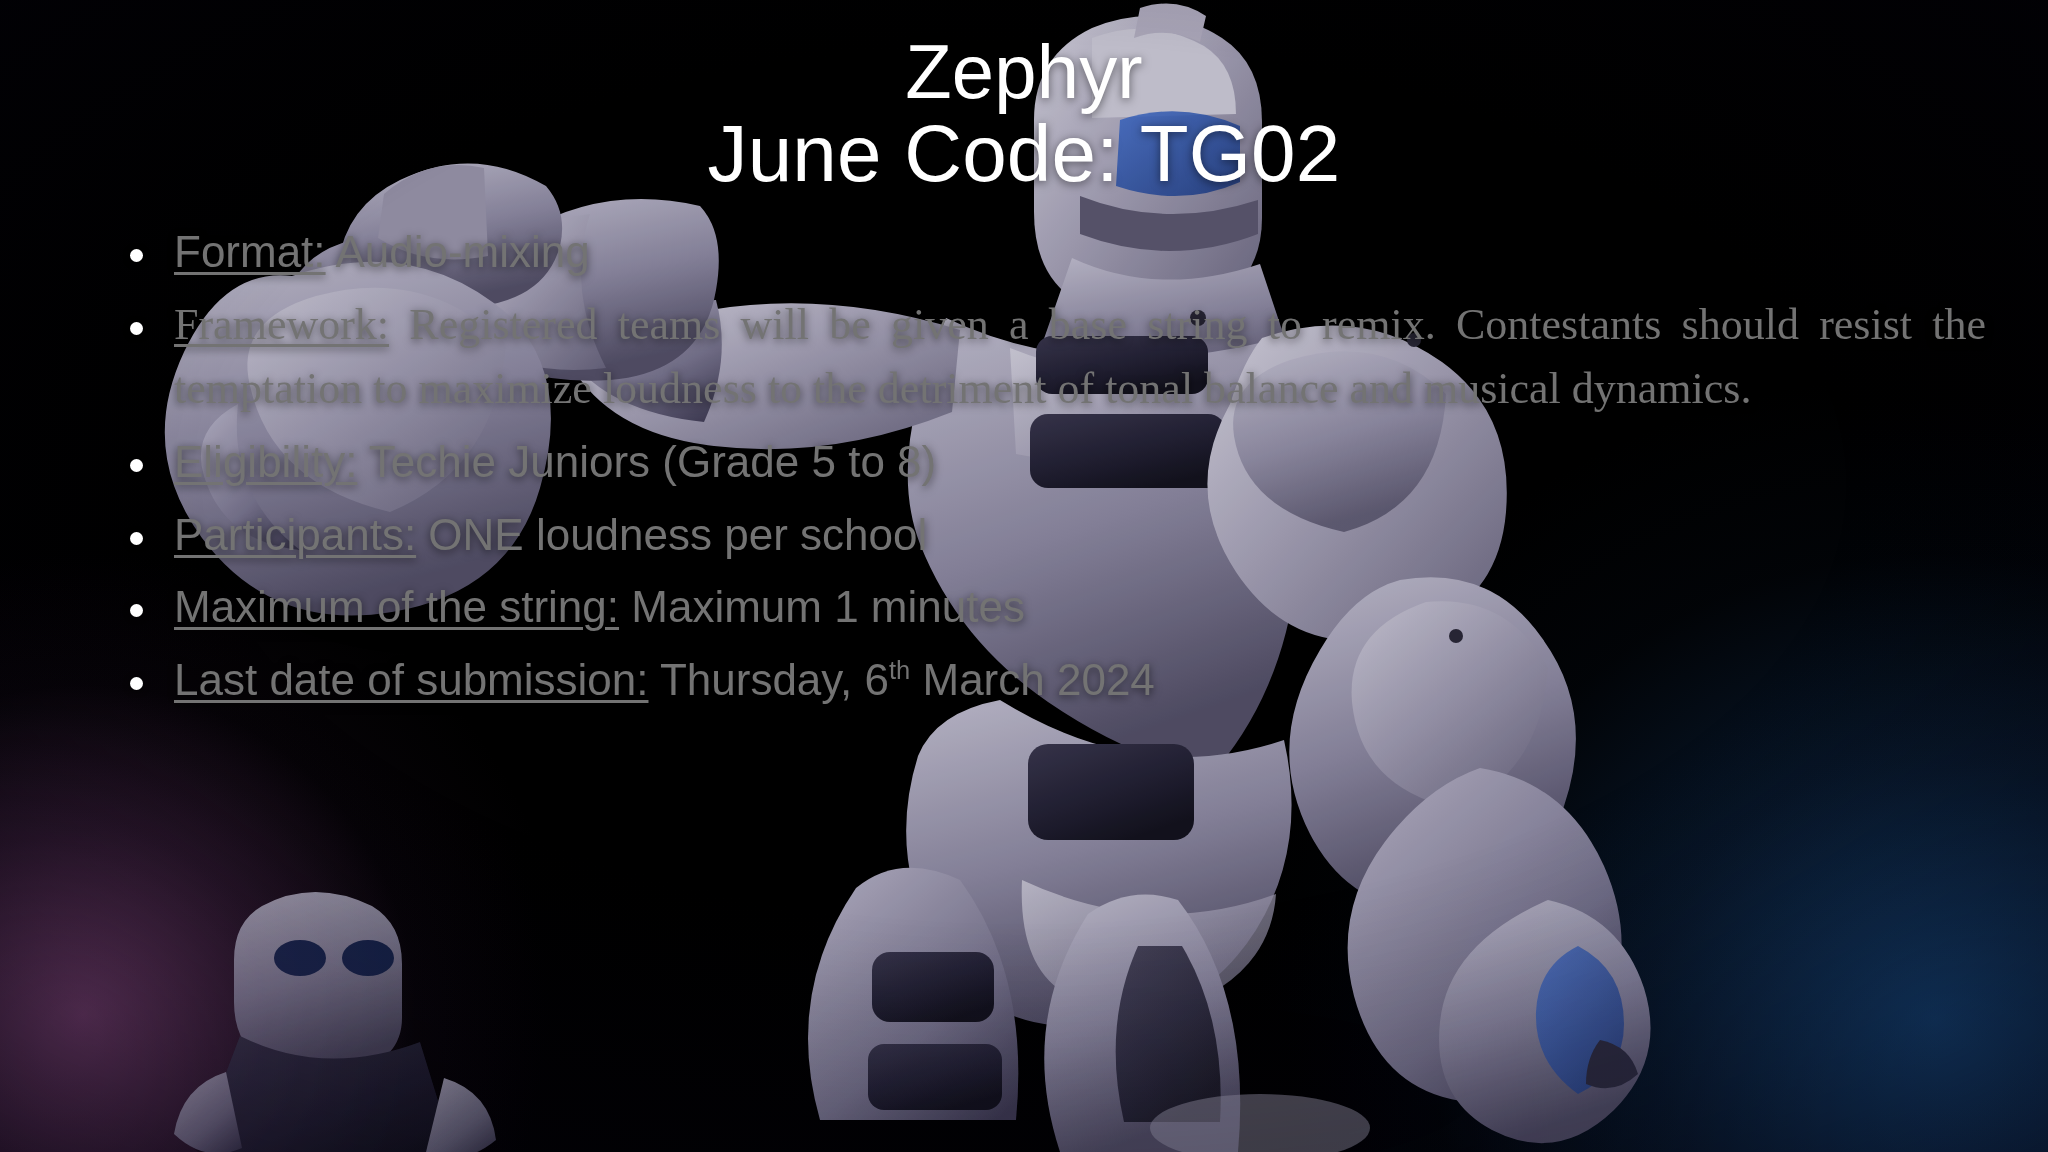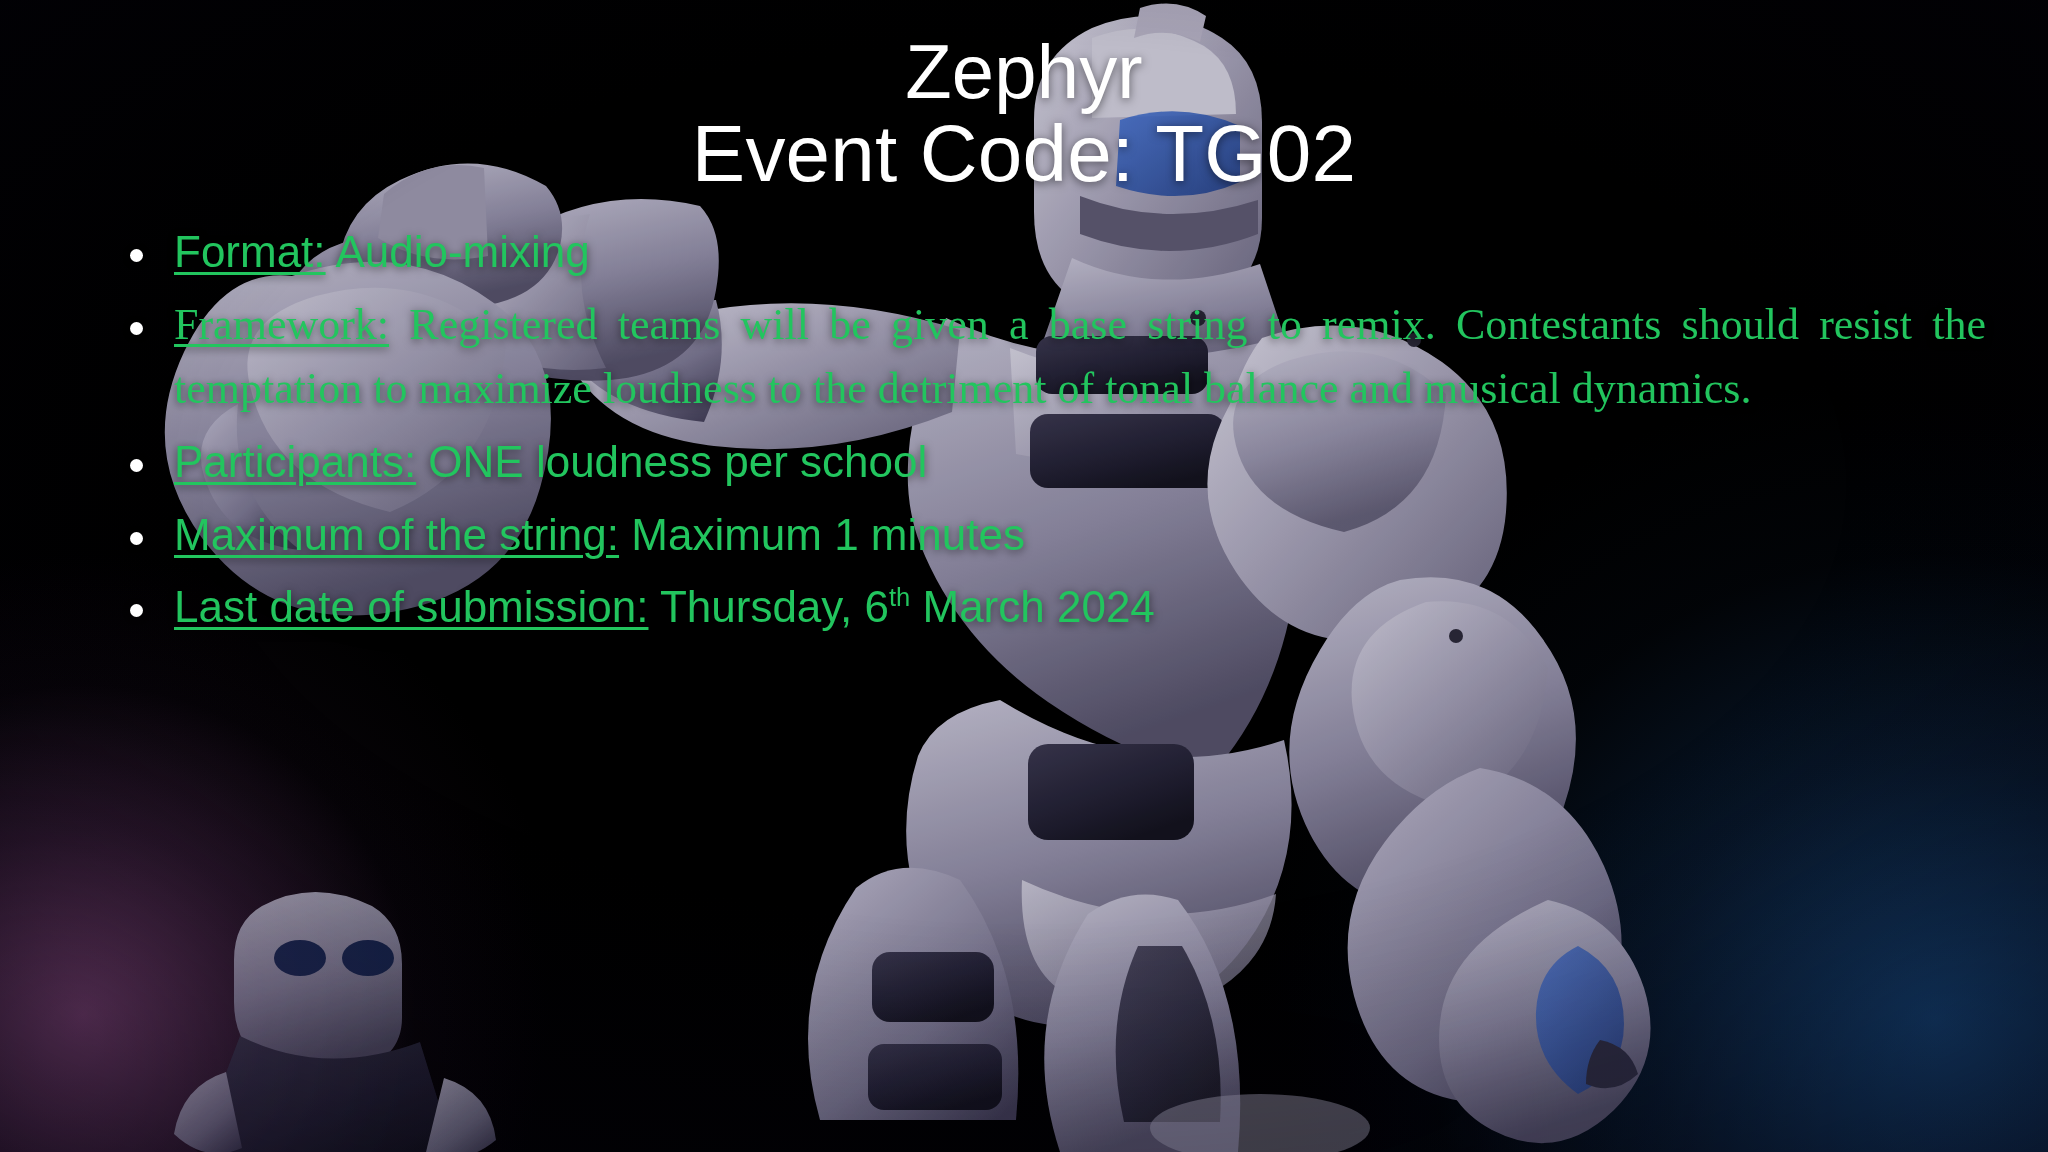--- a/index.html
+++ b/index.html
@@ -84,21 +84,21 @@
   .bullets {
     list-style: none;
     margin: 0;
     padding: 0 22px 0 134px;
   }
   .bullet {
     position: relative;
     font-size: 44px;
     line-height: 1.47;
     margin: 0 0 8px 0;
-    color: #22c55e;
+    color: #737373;
     text-shadow: 0 2px 9px rgba(0,0,0,0.6);
     text-align: left;
   }
   .bullet.justify { text-align: justify; font-family: Liberation Serif, serif; }
   .bullet.justify > .btext { text-align-last: left; }
   .bullet::before {
     content: "";
     position: absolute;
     left: -44px;
     top: 29px;
@@ -246,37 +246,42 @@
       </g>
     </svg>
   </div>
 
   <div class="bg-vignette"></div>
 
   <div class="content">
 
     <div class="title-block">
       <span class="title-line line1">Zephyr</span>
-      <span class="title-line line2">Event Code: TG02</span>
+      <span class="title-line line2">June Code: TG02</span>
     </div>
 
     <ul class="bullets">
 
       <li class="bullet">
         <span class="btext">
           <span class="lbl">Format:</span><span> Audio-mixing</span>
         </span>
       </li>
 
       <li class="bullet justify">
         <span class="btext">
           <span class="lbl">Framework:</span><span> Registered teams will be given a base string to remix. Contestants should resist the temptation to maximize loudness to the detriment of tonal balance and musical dynamics.</span>
         </span>
       </li>
 
+      <li class="bullet">
+        <span class="btext">
+          <span class="lbl">Eligibility:</span><span> Techie Juniors (Grade 5 to 8)</span>
+        </span>
+      </li>
 
       <li class="bullet">
         <span class="btext">
           <span class="lbl">Participants:</span><span> ONE loudness per school</span>
         </span>
       </li>
 
       <li class="bullet">
         <span class="btext">
           <span class="lbl">Maximum of the string:</span><span> Maximum 1 minutes</span>

